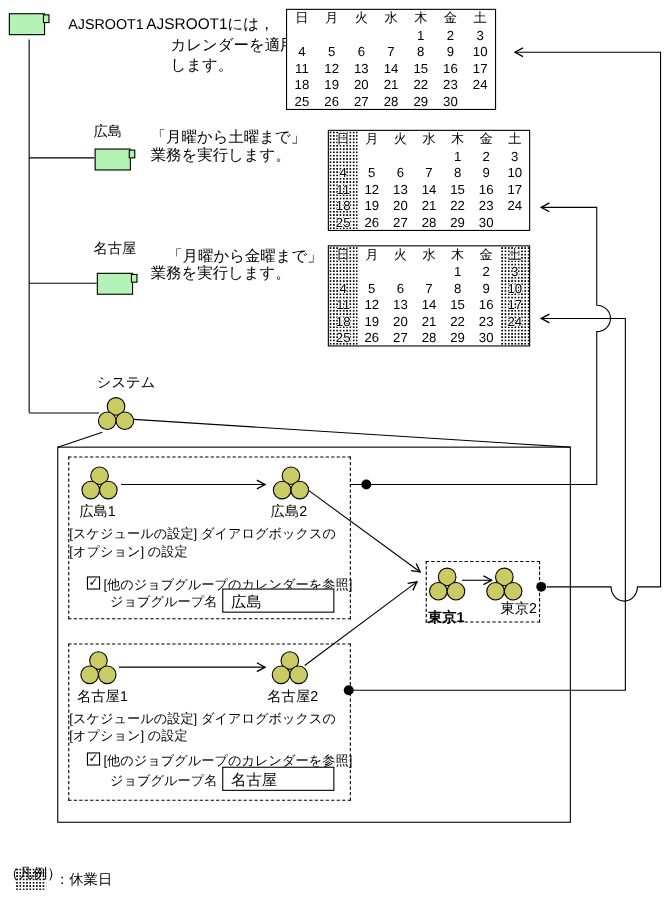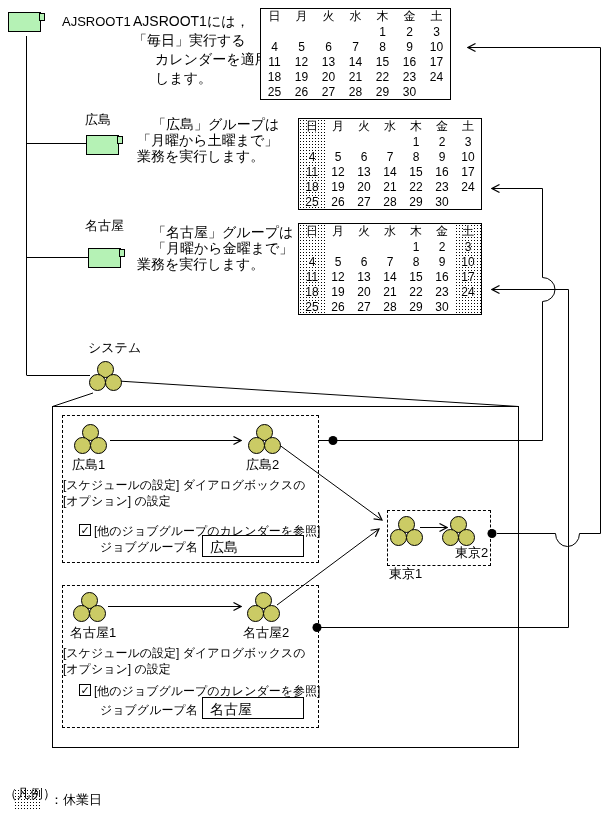--- a/index.html
+++ b/index.html
@@ -82,37 +82,34 @@
 
     <circle cx="333" cy="440.5" r="4.5" fill="#000"></circle>
     <circle cx="492" cy="533.5" r="4.5" fill="#000"></circle>
     <circle cx="317" cy="627.5" r="4.5" fill="#000"></circle>
   </svg>
 
   <div class="folder" style="left:8px;top:12px;"></div>
   <div class="abs t13" style="left:62px;top:14px;">AJSROOT1</div>
   <div class="abs t14 desc1" style="left:133px;top:12px;">
     <div>AJSROOT1には，</div>
-    <div>「毎日」実行する</div>
     <div class="ind7">カレンダーを適用</div>
     <div class="ind7">します。</div>
   </div>
 
   <div class="abs t13" style="left:85px;top:112px;">広島</div>
   <div class="folder" style="left:86px;top:135px;"></div>
   <div class="abs t14 desc" style="left:137px;top:116px;">
-    <div class="ind15">「広島」グループは</div>
     <div class="ind11">「月曜から土曜まで」</div>
     <div>業務を実行します。</div>
   </div>
 
   <div class="abs t13" style="left:85px;top:218px;">名古屋</div>
   <div class="folder" style="left:88px;top:248px;"></div>
   <div class="abs t14 desc" style="left:137px;top:224px;">
-    <div class="ind15">「名古屋」グループは</div>
     <div class="ind15">「月曜から金曜まで」</div>
     <div>業務を実行します。</div>
   </div>
 
   <div class="cal w27" style="left:260px;top:8px;">
       <div class="cc">
         <span>日</span>
       </div>
       <div class="cc">
         <span>月</span>
@@ -543,21 +540,21 @@
   <div class="abs t12" style="left:94px;top:684px;">[他のジョブグループのカレンダーを参照]</div>
   <div class="abs t12 rlabel" style="left:100px;top:703px;">ジョブグループ名</div>
   <div class="field" style="left:202px;top:697px;">名古屋</div>
 
   <div class="dashbox" style="left:387px;top:510px;width:104px;height:56px;"></div>
   <div class="jobnet" style="left:390px;top:516px;">
       <i class="t"></i>
       <i class="l"></i>
       <i class="r"></i>
     </div>
-  <div class="abs t13" style="left:389px;top:566px;">東京1</div>
+  <div class="abs t13" style="left:389px;top:553px;font-weight:bold;">東京1</div>
   <div class="jobnet" style="left:442px;top:516px;">
       <i class="t"></i>
       <i class="l"></i>
       <i class="r"></i>
     </div>
   <div class="abs t13" style="left:437px;top:545px;margin-left:18px;">東京2</div>
 
   <div class="abs t13" style="left:4px;top:738px;margin-top:48px;">（凡例）</div>
   <div class="swatch dots" style="left:14px;top:789px;"></div>
   <div class="abs t13" style="left:50px;top:792px;">：休業日</div>

